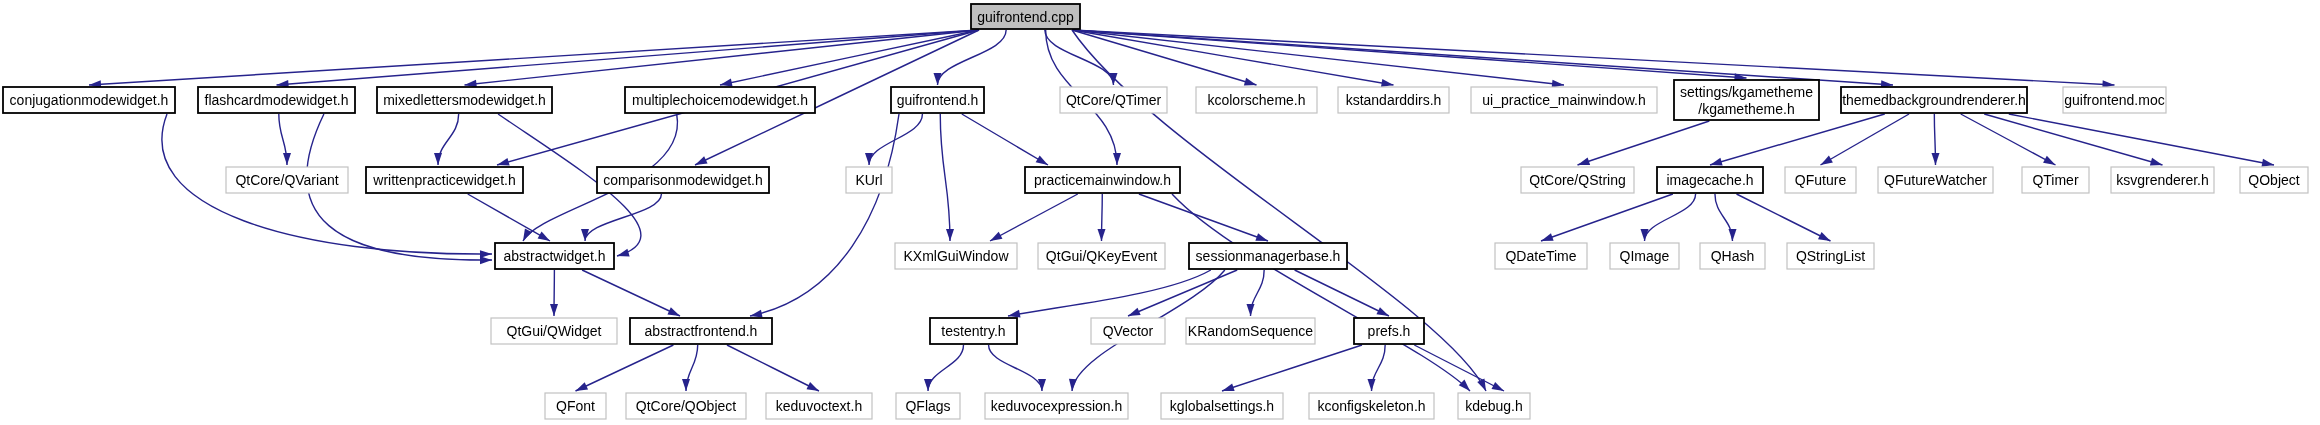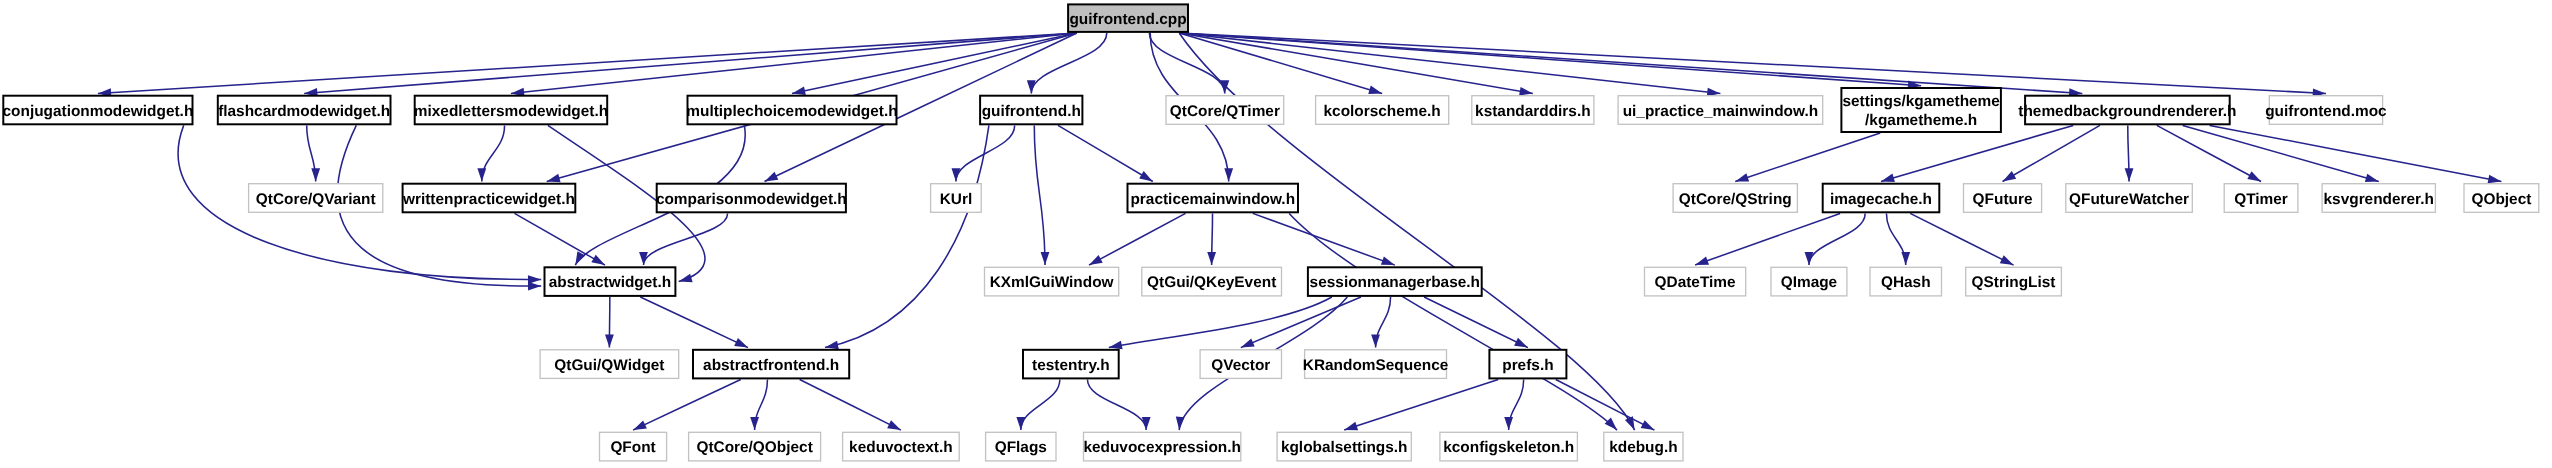--- a/index.html
+++ b/index.html
@@ -1,17 +1,17 @@
 <!DOCTYPE html>
 <html><head>
 <meta charset="utf-8">
 <style>
   html,body{margin:0;padding:0;background:#ffffff;}
   #stage{position:relative;width:2320px;height:425px;background:#ffffff;overflow:hidden;
-         font-family:"Liberation Sans",sans-serif;font-weight:bold;}
+         font-family:"Liberation Sans",sans-serif;}
   svg{display:block}
   .node-label{font-family:"Liberation Sans",sans-serif;font-size:14px;fill:#000;}
 </style>
 <title>guifrontend.cpp include dependency graph</title></head>
 <body>
 
 <div id="stage" aria-label="guifrontend.cpp include dependency graph">
     <svg width="2320" height="425" viewBox="0 0 2320 425">
       <g>
         <path d="M 979 30 C 682.3333333333333 48.33333333333333, 385.66666666666663 66.66666666666666, 89 85" fill="none" stroke="#26238c" stroke-width="1.4"></path>

